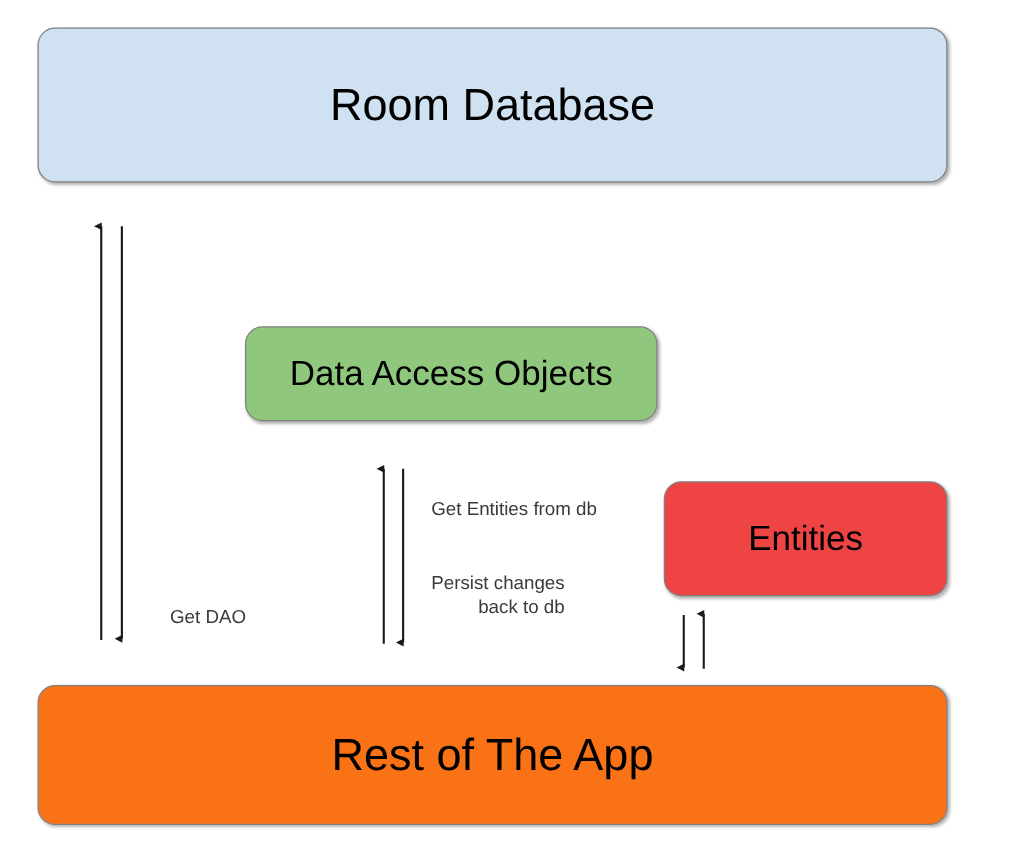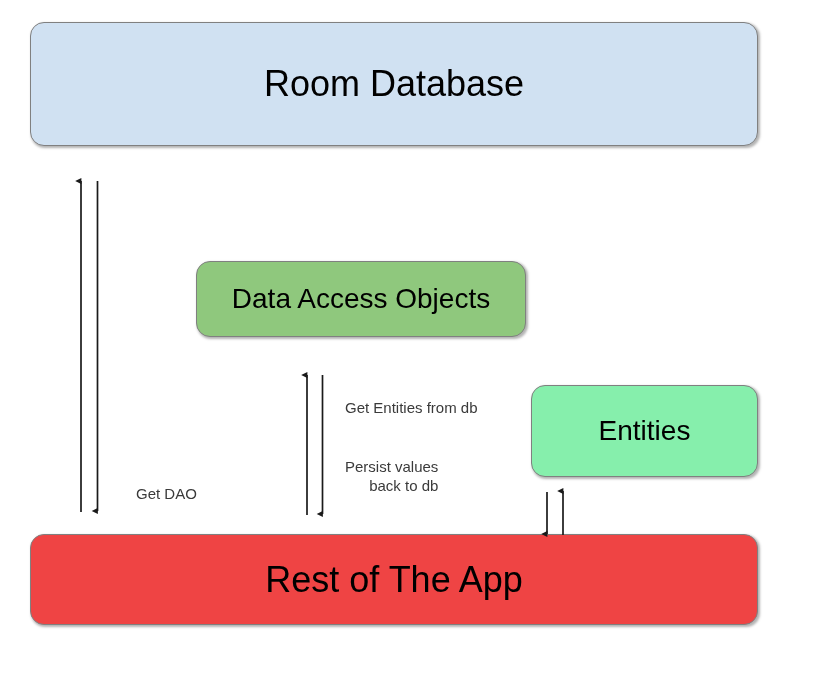--- a/index.html
+++ b/index.html
@@ -52,29 +52,29 @@
     width: 330px;
     height: 76px;
     background: #8fc87d;
     font-size: 28px;
   }
   #node-entities {
     left: 531px;
     top: 385px;
     width: 227px;
     height: 92px;
-    background: #86efac;
+    background: #ef4444;
     font-size: 28px;
   }
   #node-app {
     left: 30px;
-    top: 534px;
+    top: 548px;
     width: 728px;
-    height: 91px;
-    background: #ef4444;
+    height: 112px;
+    background: #f97316;
     font-size: 36px;
   }
 
   
   #connectors {
     position: absolute;
     left: 0;
     top: 0;
     width: 819px;
     height: 692px;
@@ -137,16 +137,16 @@
     <line x1="322.5" y1="375" x2="322.5" y2="514" marker-end="url(#arrow-down)"></line>
 
     <line x1="547" y1="492" x2="547" y2="534" marker-end="url(#arrow-down)"></line>
     <line x1="563" y1="535" x2="563" y2="491" marker-end="url(#arrow-up)"></line>
   </svg>
 
   <div class="edge-label" id="label-get-dao">Get DAO</div>
 
   <div class="edge-label" id="label-get-entities">Get Entities from db</div>
 
-  <div class="edge-label" id="label-persist"><span>Persist values</span><br><span>back to db</span></div>
+  <div class="edge-label" id="label-persist"><span>Persist changes</span><br><span>back to db</span></div>
 
 
 </div>
 
 </body></html>

